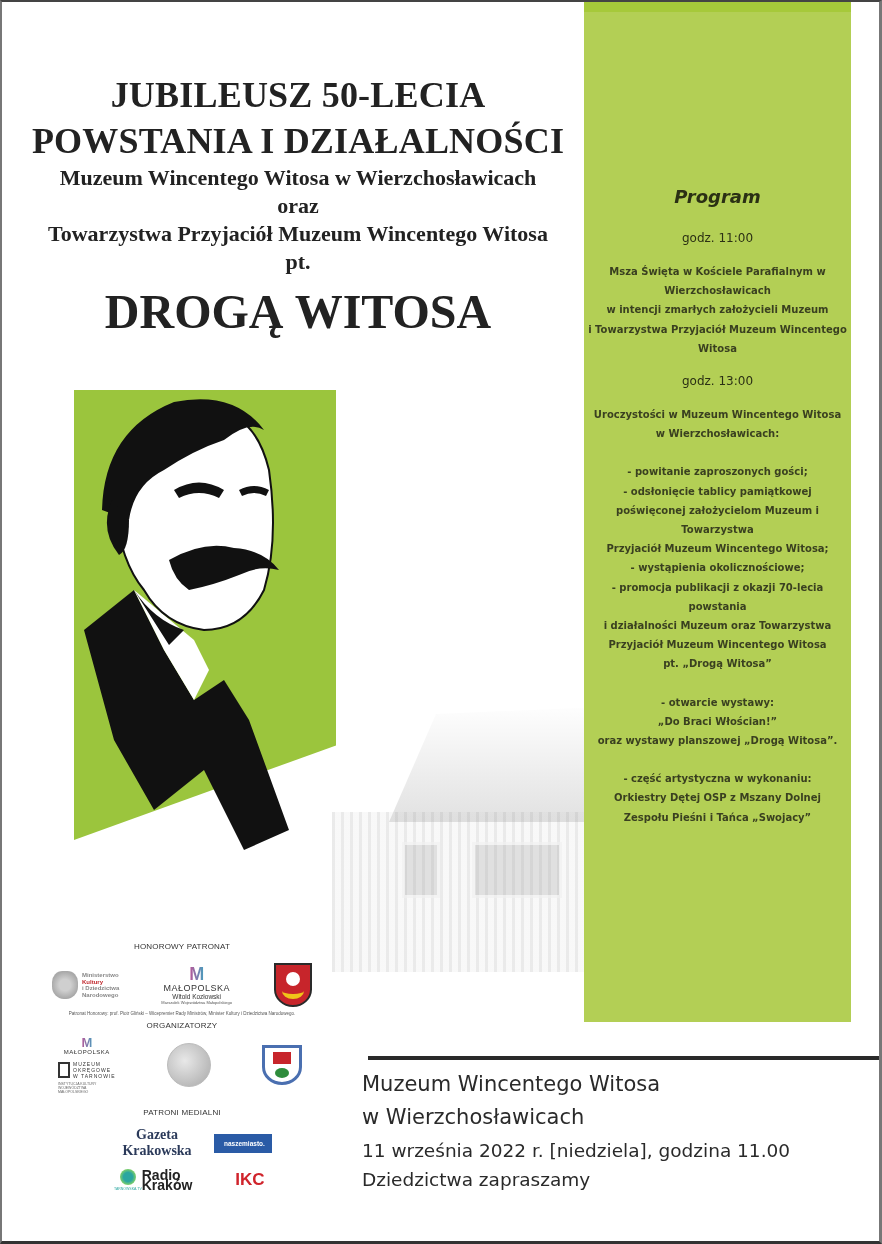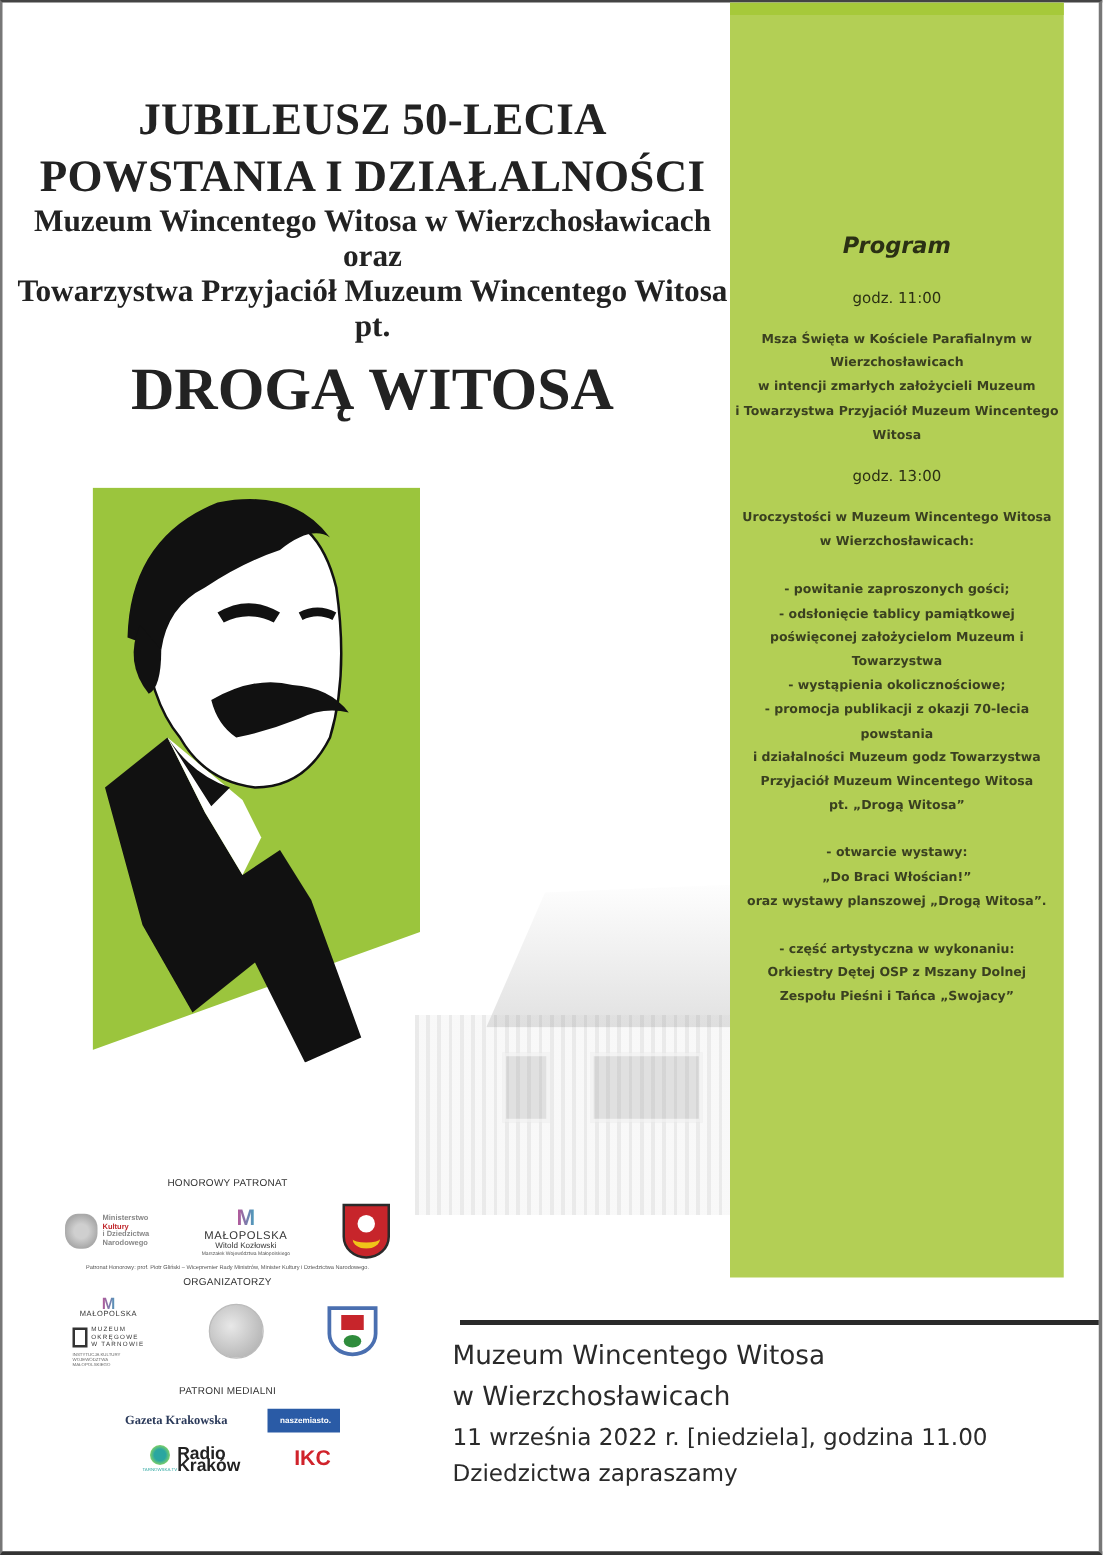--- a/index.html
+++ b/index.html
@@ -12,21 +12,21 @@
       background: #fff; overflow: hidden;
     }
 
     
     .title-block { position: absolute; left: 0; top: 70px; width: 592px; text-align: center;
       font-family: "DejaVu Serif", "Liberation Serif", serif; color: #222; }
     .t-big { font-size: 33px; font-weight: bold; line-height: 46px; letter-spacing: 0.2px; }
     .t-mid { font-size: 20px; font-weight: bold; line-height: 28px; }
     .t-huge { font-size: 43px; font-weight: bold; line-height: 60px; margin-top: 6px; }
     .title-block .fs1 { font-family: "Liberation Serif", serif; font-size: 36px; }
-    .title-block .fs2 { font-family: "Liberation Serif", serif; font-size: 25px; }
+    .title-block .fs2 { font-family: "Liberation Serif", serif; font-size: 22px; }
     .title-block .fs3 { font-family: "Liberation Serif", serif; font-size: 48px; }
 
     
     .program-panel {
       position: absolute; left: 582px; top: 0; width: 267px; height: 1020px;
       background: #b3cf55; border-top: 10px solid #a6c93a;
       text-align: center; color: #2e3416;
       font-family: "DejaVu Sans", sans-serif;
     }
     .program-title { margin-top: 174px; font-size: 18px; font-weight: bold; color: #2b3014; font-style: italic; }
@@ -80,21 +80,21 @@
     .org-left { text-align: left; }
     .muzeum { display: flex; gap: 3px; align-items: center; margin-top: 6px; }
     .mz-icon { width: 12px; height: 16px; border: 2px solid #333; }
     .mz-text { font-size: 5px; letter-spacing: 1px; line-height: 6px; color: #333; }
     .mz-small { font-size: 3.5px; color: #666; margin-top: 3px; line-height: 4px; }
     .medal { width: 44px; height: 44px; border-radius: 50%; background: radial-gradient(circle at 40% 40%, #e8e8e8, #a8a8a8); border: 1px solid #bbb; }
     .osp { width: 40px; height: 40px; background: #fff; border: 3px solid #4a6fb0; border-radius: 0 0 50% 50% / 0 0 45% 45%; position: relative; }
     .osp::before { content: ""; position: absolute; left: 8px; top: 4px; width: 18px; height: 12px; background: #c7252b; }
     .osp::after { content: ""; position: absolute; left: 10px; top: 20px; width: 14px; height: 10px; background: #2f8c3c; border-radius: 50%; }
 
-    .gazeta { font-family: "Liberation Serif", serif; font-weight: bold; font-size: 10px; color: #2b3a5a; }
+    .gazeta { font-family: "Liberation Serif", serif; font-weight: bold; font-size: 14px; color: #2b3a5a; }
     .naszemiasto { background: #2a5ba6; color: #fff; font-size: 6.5px; font-weight: bold; padding: 6px 10px; width: 58px; text-align: center; }
     .tarnowska { width: 30px; text-align: center; font-size: 3.5px; color: #2aa6a0; }
     .tarnowska .dot { width: 16px; height: 16px; margin: 0 auto 2px; border-radius: 50%; background: radial-gradient(circle, #2aa6a0 40%, #7ccf6a 70%); }
     .radio { font-size: 14px; font-weight: bold; line-height: 10px; color: #222; text-align: left; }
     .ikc { font-size: 17px; font-weight: bold; color: #d0232b; font-family: "Liberation Sans", sans-serif; padding-left: 43px; }
   </style>
 </head>
 <body>
 
 <div class="page">
@@ -150,23 +150,24 @@
       <div>i Towarzystwa Przyjaciół Muzeum Wincentego Witosa</div>
     </div>
     <div class="program-time" style="margin-top:16px">godz. 13:00</div>
     <div class="program-lines">
       <div>Uroczystości w Muzeum Wincentego Witosa</div>
       <div>w Wierzchosławicach:</div>
       <div class="gap"></div>
       <div>- powitanie zaproszonych gości;</div>
       <div>- odsłonięcie tablicy pamiątkowej</div>
       <div>poświęconej założycielom Muzeum i Towarzystwa</div>
+      <div>Przyjaciół Muzeum Wincentego Witosa;</div>
       <div>- wystąpienia okolicznościowe;</div>
       <div>- promocja publikacji z okazji 70-lecia powstania</div>
-      <div>i działalności Muzeum godz Towarzystwa</div>
+      <div>i działalności Muzeum oraz Towarzystwa</div>
       <div>Przyjaciół Muzeum Wincentego Witosa</div>
       <div>pt. „Drogą Witosa”</div>
       <div class="gap"></div>
       <div>- otwarcie wystawy:</div>
       <div>„Do Braci Włościan!”</div>
       <div>oraz wystawy planszowej „Drogą Witosa”.</div>
       <div class="gap"></div>
       <div>- część artystyczna w wykonaniu:</div>
       <div>Orkiestry Dętej OSP z Mszany Dolnej</div>
       <div>Zespołu Pieśni i Tańca „Swojacy”</div>

